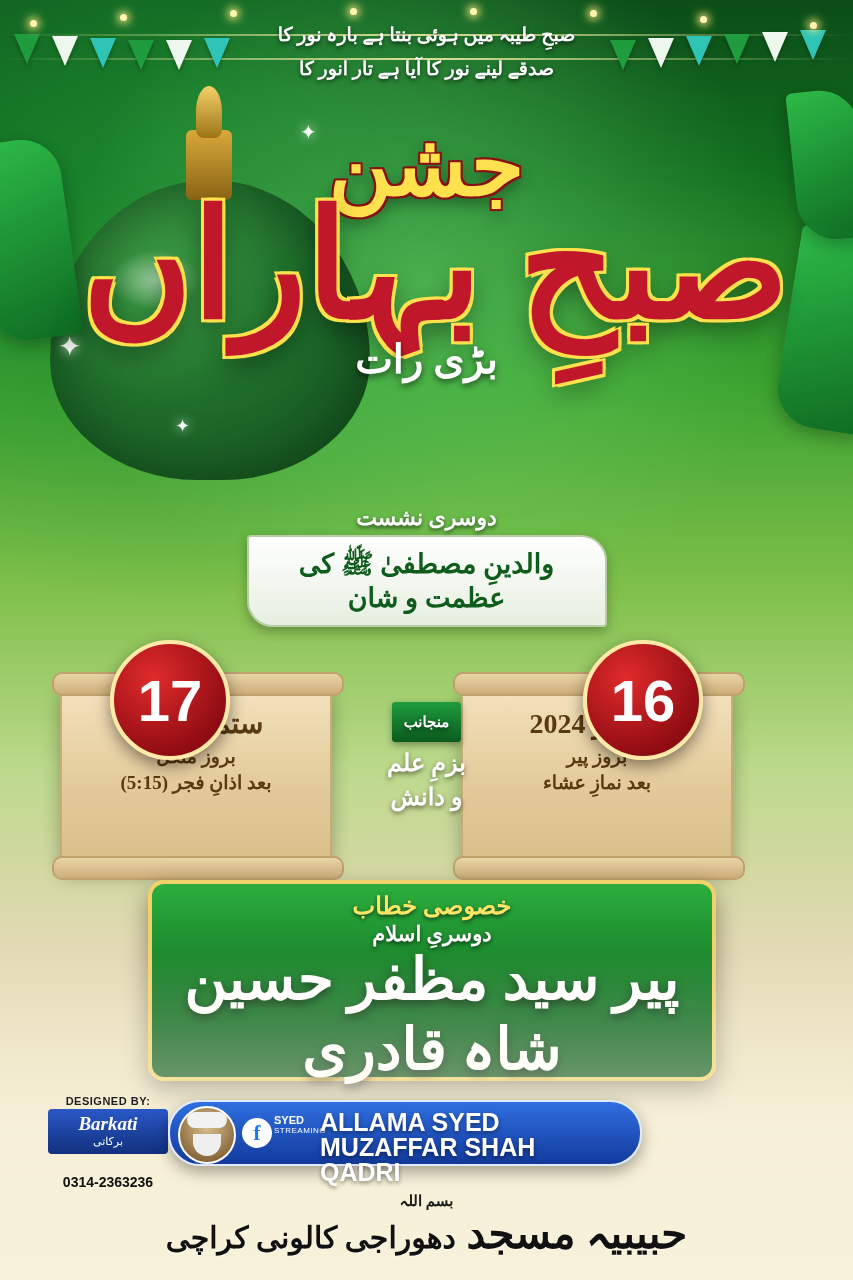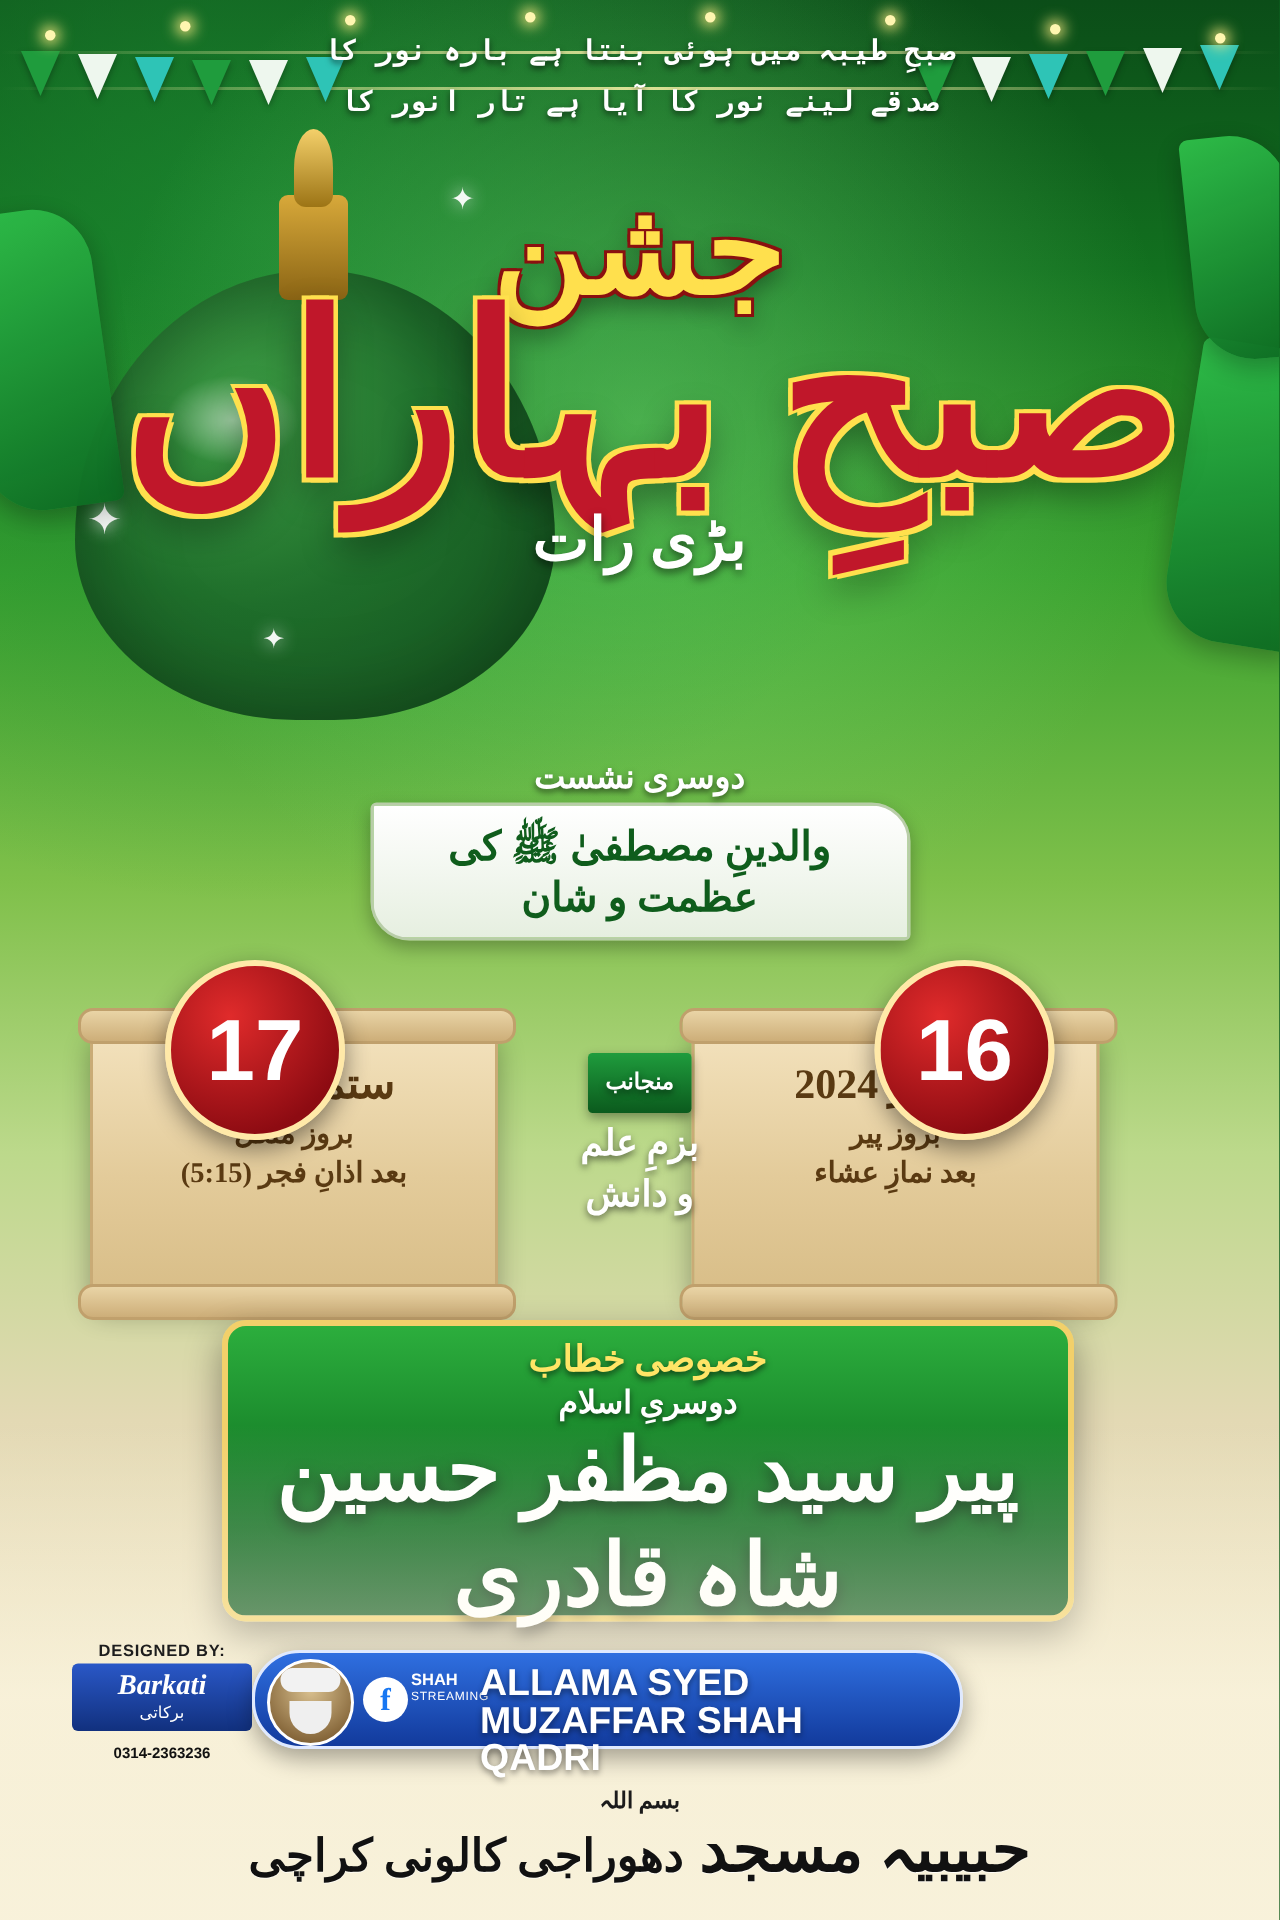--- a/index.html
+++ b/index.html
@@ -71,21 +71,21 @@
     position:absolute;width:90px;height:200px;
     background:linear-gradient(160deg,#2fbf4a,#0d6a22);
     border-radius:6px 40px 6px 40px;
     box-shadow:0 6px 18px rgba(0,0,0,.3);
     opacity:.95;
   }
   
   .couplet{
     position:absolute;top:18px;left:0;width:853px;
     text-align:center;color:#ffffff;
-    font-family:Liberation Mono, monospace;
+    font-family:Liberation Serif, serif;
     font-size:19px;line-height:34px;direction:rtl;
     text-shadow:0 2px 4px rgba(0,0,0,.6);
     font-weight:bold;
   }
   
   .title-wrap{
     position:absolute;top:120px;left:0;width:853px;text-align:center;
     direction:rtl;
   }
   .title-jashn{
@@ -220,21 +220,21 @@
   .designer .dtitle{
     font-size:11px;font-weight:bold;color:#1d1d1d;letter-spacing:.5px;
   }
   .designer .dbox{
     background:linear-gradient(180deg,#2a58c7,#11307e);
     color:#ffffff;border-radius:4px;padding:4px 0 6px;margin-top:2px;
     font-family:"Liberation Serif", serif;
   }
   .designer .dbox .bn{font-size:19px;font-weight:bold;font-style:italic;}
   .designer .dbox .bu{font-size:11px;direction:rtl;}
-  .designer .dphone{font-size:10px;font-weight:bold;color:#111;margin-top:10px;}
+  .designer .dphone{font-size:14px;font-weight:bold;color:#111;margin-top:20px;}
   
   .livebar{
     position:absolute;left:168px;top:1100px;width:470px;height:62px;
     background:linear-gradient(180deg,#2f6fe0,#123a9c);
     border:2px solid #dfe9ff;border-radius:32px;
     box-shadow:0 6px 16px rgba(0,0,0,.35);
     display:flex;align-items:center;
   }
   .avatar{
     position:absolute;left:8px;top:4px;width:54px;height:54px;border-radius:50%;
@@ -390,21 +390,21 @@
     <div class="dphone">0314-2363236</div>
   </div>
 
   <div class="livebar">
     <div class="avatar">
       <div class="turban"></div>
       <div class="beard"></div>
     </div>
     <div class="fb">f</div>
     <div class="livetag">
-      <span>SHAH</span>
+      <span>SYED</span>
       <span class="sub">STREAMING</span>
     </div>
     <div class="nm">
       <span>ALLAMA SYED</span>
       <span>MUZAFFAR SHAH QADRI</span>
     </div>
   </div>
 
   <div class="venue">
     <div class="crest">بسم اللہ</div>

